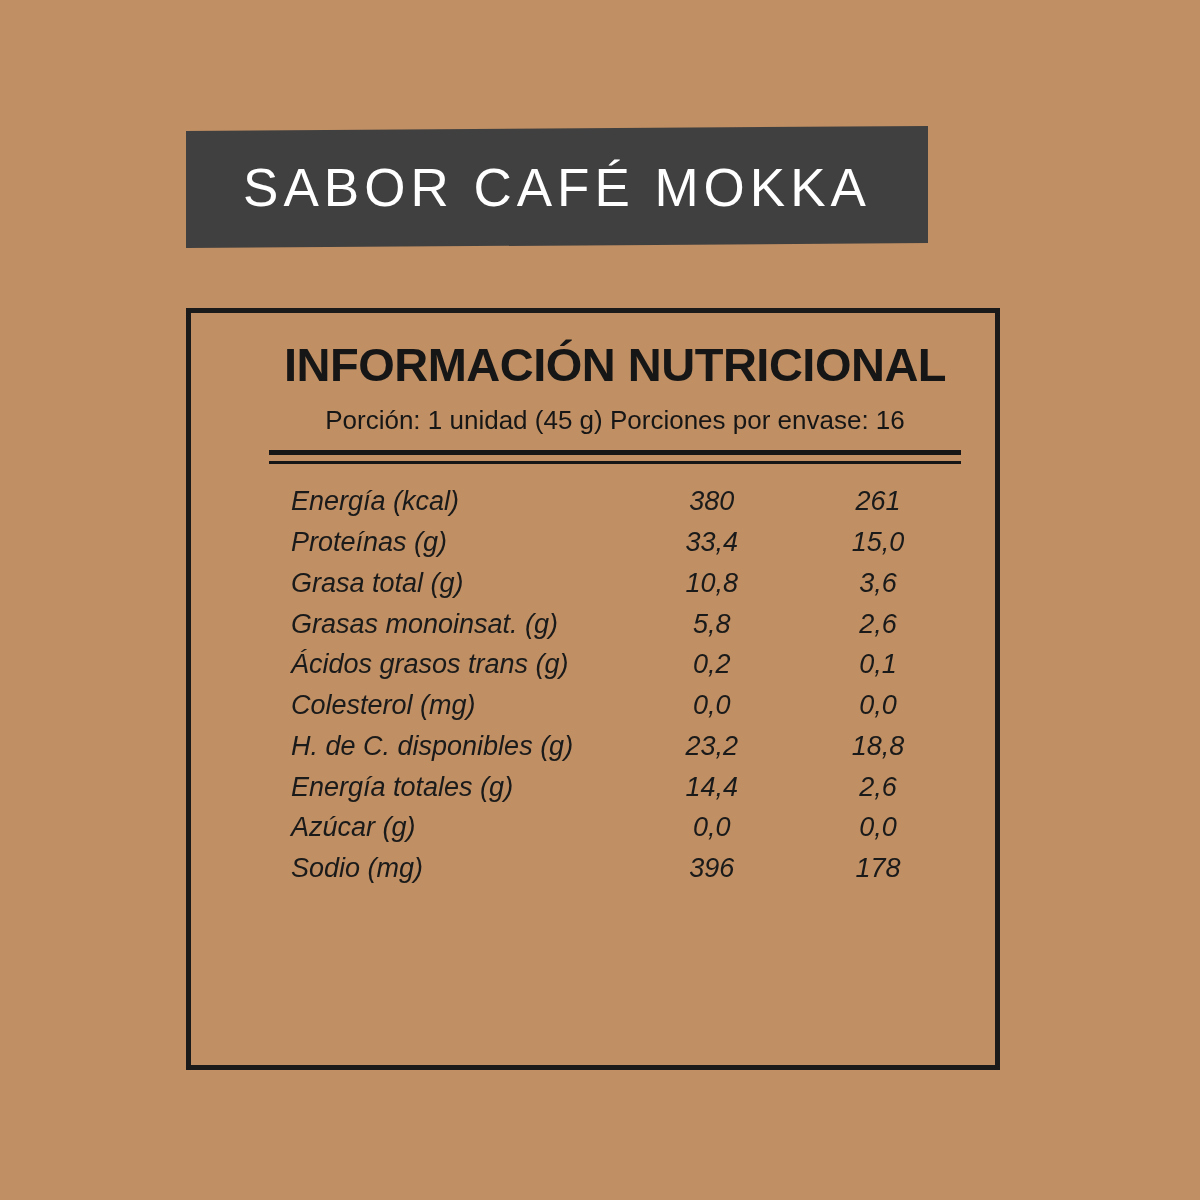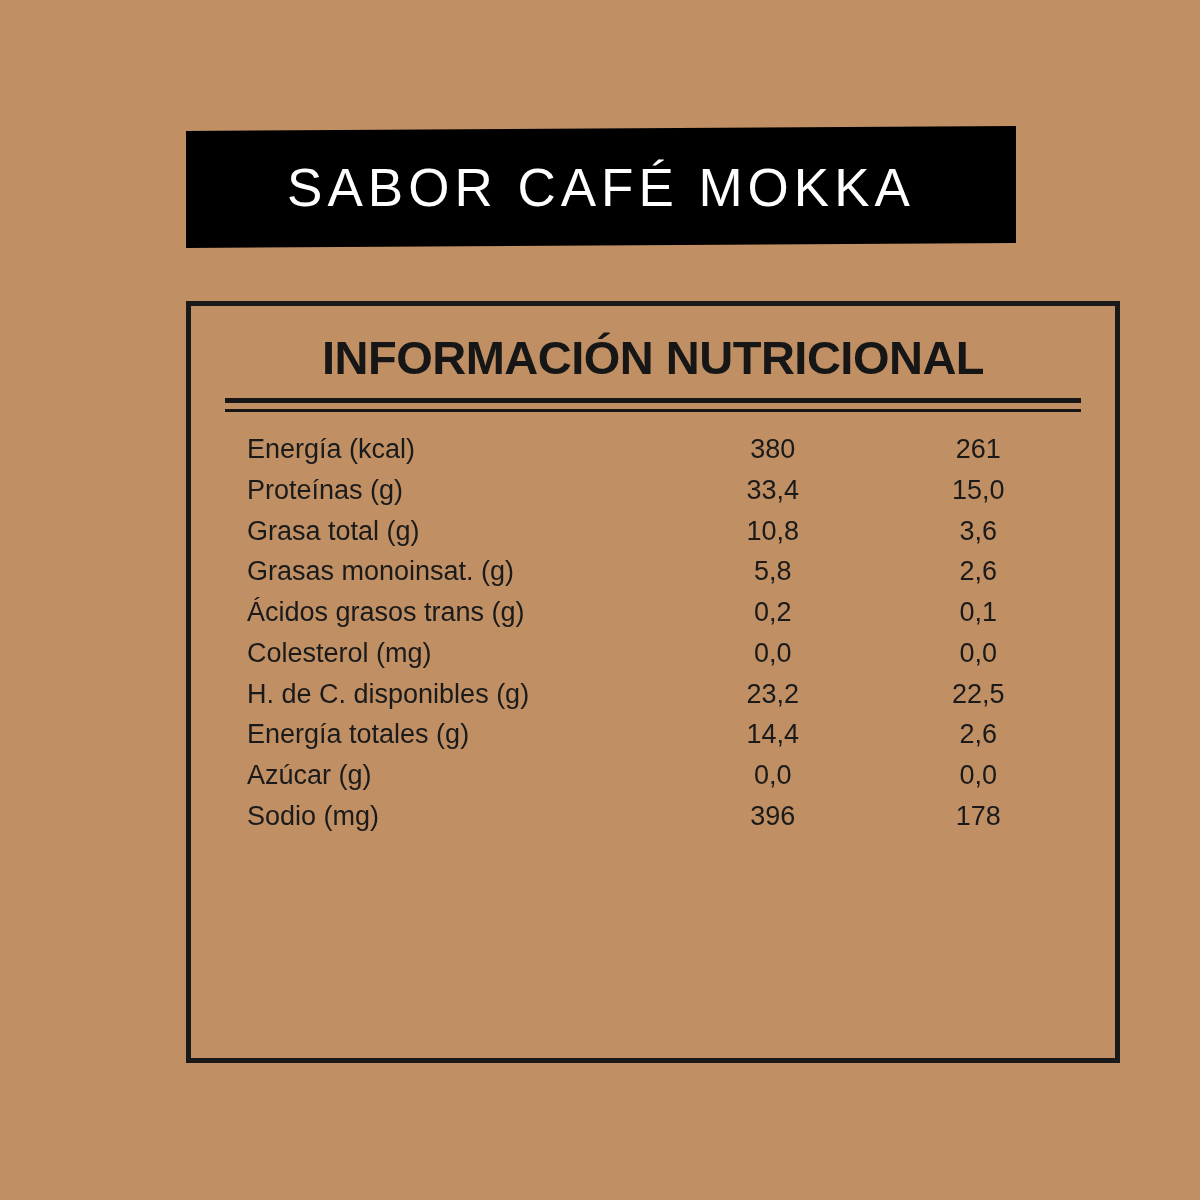--- a/index.html
+++ b/index.html
@@ -17,47 +17,48 @@
     position: relative;
     width: 1200px;
     height: 1200px;
   }
 
   
   .banner {
     position: absolute;
     left: 186px;
     top: 126px;
-    width: 830px;
+    width: 742px;
     height: 122px;
-    background: #000000;
+    background: #404040;
     display: flex;
     align-items: center;
     justify-content: center;
     clip-path: polygon(0% 4%, 100% 0%, 100% 96%, 0% 100%);
   }
   .banner-text {
     color: #ffffff;
     font-size: 53px;
     letter-spacing: 5px;
     font-weight: 400;
     text-align: center;
     line-height: 1;
   }
 
   
   .nutri-box {
     position: absolute;
     left: 186px;
-    top: 301px;
-    width: 934px;
+    top: 308px;
+    width: 814px;
     height: 762px;
     border: 5px solid #1a1a1a;
     box-sizing: border-box;
     background: transparent;
+    padding-left: 44px;
   }
   .nutri-inner {
     padding: 18px 34px 0 34px;
     box-sizing: border-box;
   }
   .nutri-title {
     font-size: 47px;
     font-weight: 700;
     color: #161616;
     letter-spacing: -0.5px;
@@ -96,20 +97,21 @@
     padding: 10px 0 10px 0;
   }
   table.nutri-table th.lbl {
     text-align: left;
   }
   table.nutri-table td {
     font-size: 27px;
     color: #1a1a1a;
     padding: 3.5px 0;
     line-height: 1.25;
+    font-style: italic;
   }
   table.nutri-table td.lbl {
     text-align: left;
     padding-left: 22px;
   }
   table.nutri-table td.val {
     text-align: center;
   }
   col.c-label { width: 52%; }
   col.c-100g  { width: 24%; }
@@ -120,20 +122,21 @@
 
 <div class="page">
 
   <div class="banner">
     <div class="banner-text">SABOR CAFÉ MOKKA</div>
   </div>
 
   <div class="nutri-box">
     <div class="nutri-inner">
       <div class="nutri-title">INFORMACIÓN NUTRICIONAL</div>
+      <div class="nutri-serving">Porción: 1 unidad (45 g) Porciones por envase: 16</div>
       <div class="rule-thick"></div>
 
 
       <div class="rule-thin"></div>
 
       <table class="nutri-table" style="margin-top:18px;">
         <colgroup>
           <col class="c-label">
           <col class="c-100g">
           <col class="c-port">
@@ -165,21 +168,21 @@
             <td class="val">0,1</td>
           </tr>
           <tr>
             <td class="lbl">Colesterol (mg)</td>
             <td class="val">0,0</td>
             <td class="val">0,0</td>
           </tr>
           <tr>
             <td class="lbl">H. de C. disponibles (g)</td>
             <td class="val">23,2</td>
-            <td class="val">22,5</td>
+            <td class="val">18,8</td>
           </tr>
           <tr>
             <td class="lbl">Energía totales (g)</td>
             <td class="val">14,4</td>
             <td class="val">2,6</td>
           </tr>
           <tr>
             <td class="lbl">Azúcar (g)</td>
             <td class="val">0,0</td>
             <td class="val">0,0</td>

